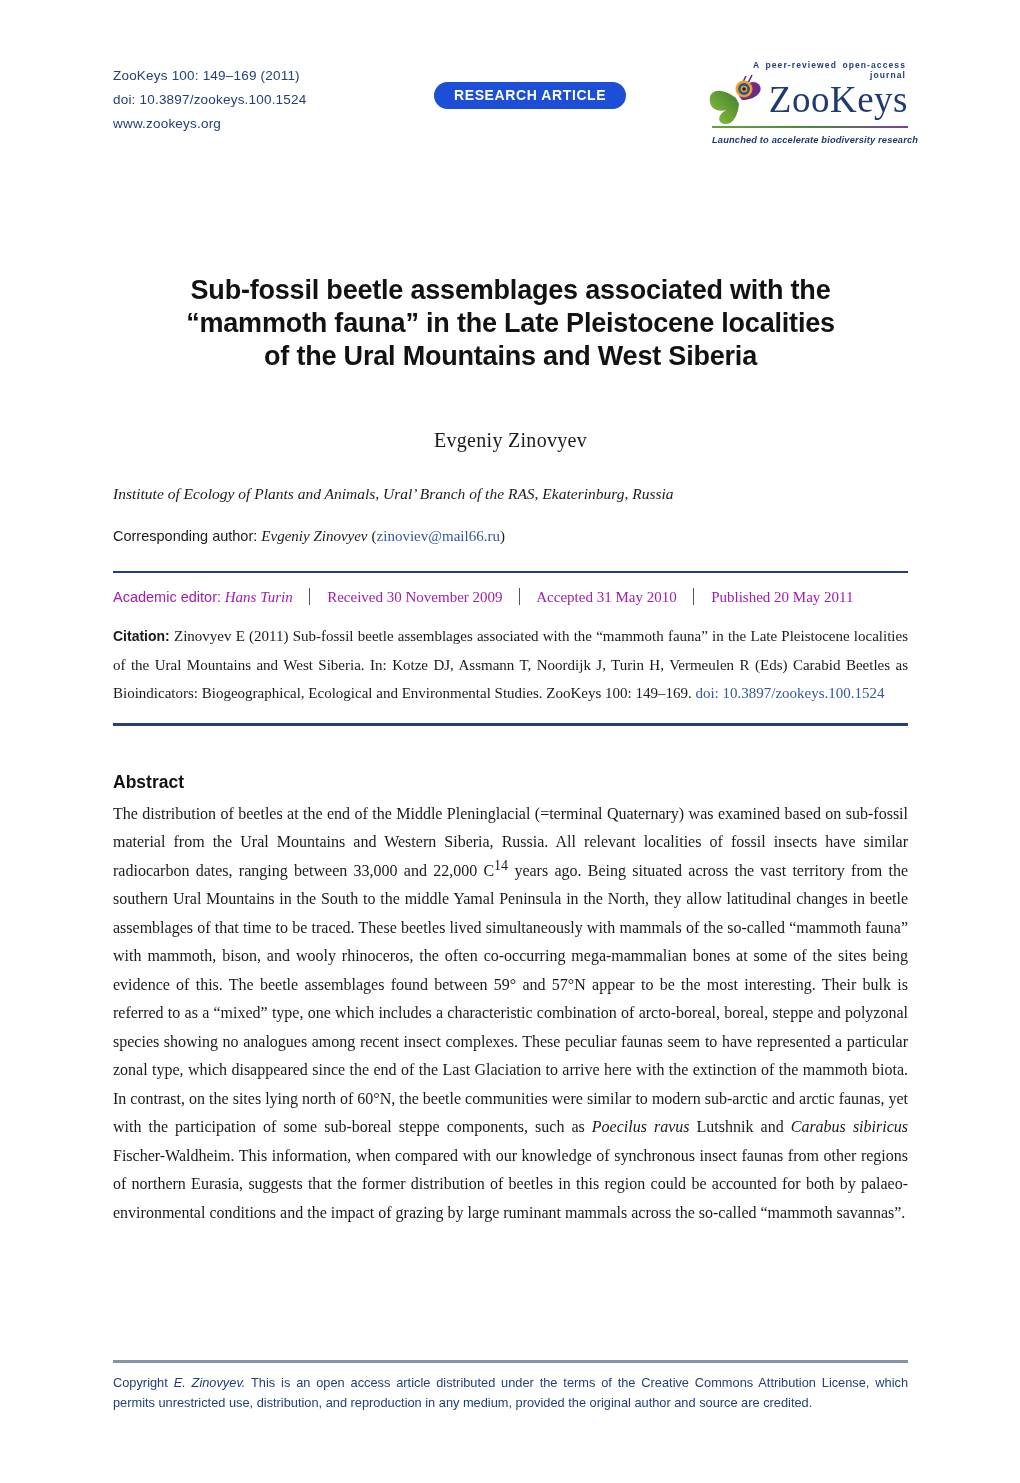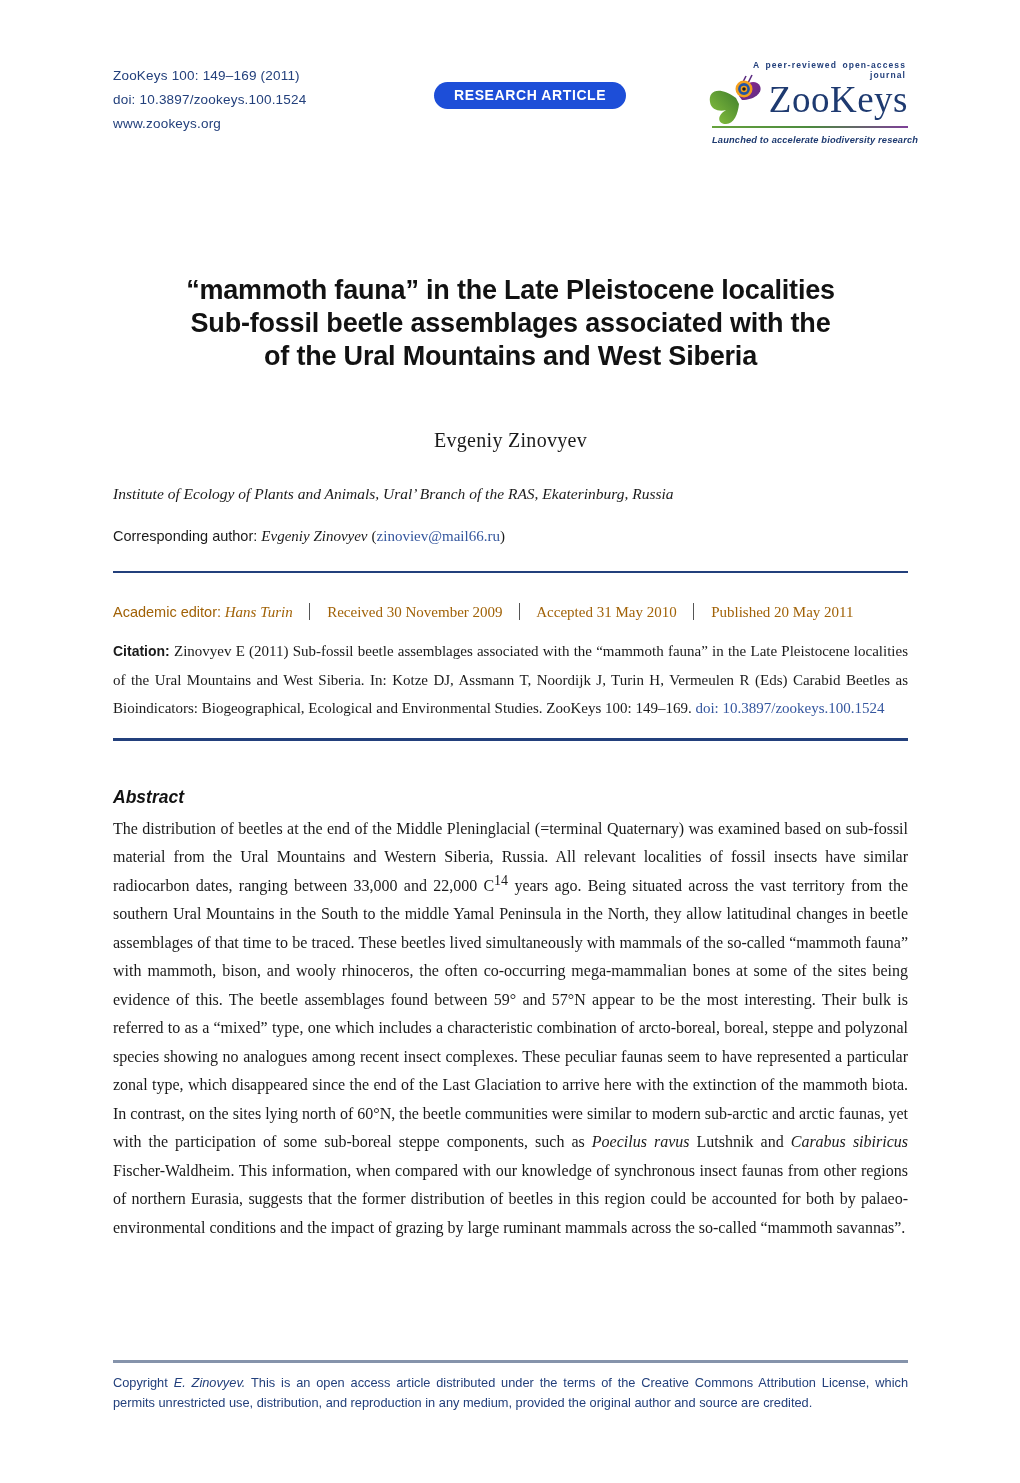--- a/index.html
+++ b/index.html
@@ -75,40 +75,40 @@
     font-family: "Liberation Serif", serif; font-style: italic; font-size: 15px;
   }
   .corresponding .paren { font-family: "Liberation Serif", serif; font-size: 15px; }
   a.link, .link { color: #34569e; text-decoration: none; cursor: pointer; }
 
   .rule-navy-thin { border: none; height: 2px; background: #23407c; margin-top: 26px; }
   .rule-navy-thick { border: none; height: 3px; background: #23407c; margin-top: 15px; }
 
   
   .editor-line {
-    margin-top: 30px; font-family: "Liberation Serif", serif;
-    font-size: 15px; color: #a16207; white-space: nowrap;
+    margin-top: 15px; font-family: "Liberation Serif", serif;
+    font-size: 15px; color: #a21caf; white-space: nowrap;
   }
   .editor-line .sans-label { font-family: "Liberation Sans", sans-serif; font-size: 14.5px; }
   .editor-line .editor-name { font-style: italic; }
   .vbar {
     display: inline-block; width: 1px; height: 17px; background: #555;
     margin: 0 13px; vertical-align: -3px;
   }
 
   
   .citation {
     margin-top: 16px;
     font-family: "Liberation Serif", serif;
     font-size: 15px; line-height: 28.5px; text-align: justify; color: #1a1a1a;
   }
   .citation .sans-label { font-family: "Liberation Sans", sans-serif; font-weight: 700; font-size: 14px; }
 
   
-  .abstract-heading { margin-top: 46px; font-size: 17.5px; font-weight: 700; color: #121212; font-style: italic; }
+  .abstract-heading { margin-top: 46px; font-size: 17.5px; font-weight: 700; color: #121212; }
   .abstract-body {
     margin-top: 7px;
     font-family: "Liberation Serif", serif;
     font-size: 16px; line-height: 28.5px; text-align: justify; color: #1a1a1a;
   }
   .abstract-body .species { font-style: italic; }
   .abstract-body sup { font-size: 14px; line-height: 0; }
 
   
   .footer { position: absolute; left: 113px; width: 795px; top: 1360px; }
@@ -158,22 +158,22 @@
             </svg>
           </span>
           <span class="logo-name">ZooKeys</span>
         </div>
         <div class="logo-rule"></div>
         <div class="logo-bottom-tagline">Launched to accelerate biodiversity research</div>
       </div>
     </div>
 
     <div class="title">
+      <div>Sub-fossil beetle assemblages associated with the</div>
       <div>“mammoth fauna” in the Late Pleistocene localities</div>
-      <div>Sub-fossil beetle assemblages associated with the</div>
       <div>of the Ural Mountains and West Siberia</div>
     </div>
 
     <div class="author">Evgeniy Zinovyev</div>
 
     <div class="affiliation">Institute of Ecology of Plants and Animals, Ural’ Branch of the RAS, Ekaterinburg, Russia</div>
 
     <div class="corresponding">
       <span class="sans-label">Corresponding author:</span>
       <span> </span>

